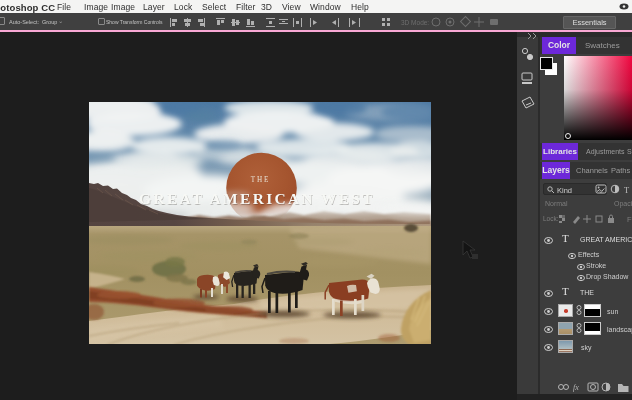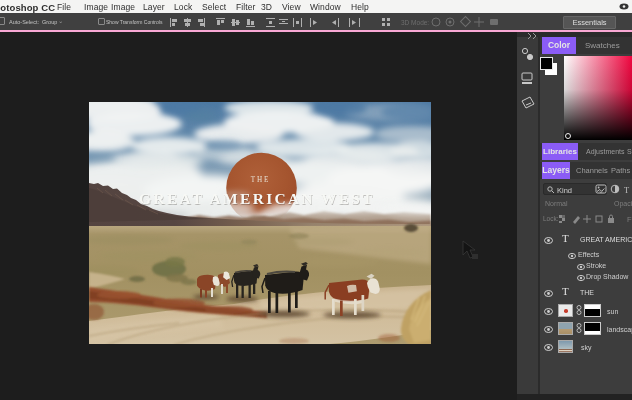--- a/index.html
+++ b/index.html
@@ -3,21 +3,21 @@
 *{margin:0;padding:0;box-sizing:border-box}
 html,body{width:632px;height:400px;overflow:hidden;background:#1d1d1d;font-family:"Liberation Sans",sans-serif}
 #menubar{position:absolute;left:0;top:0;width:632px;height:13px;background:#f4f4f3;color:#2e2e2e;font-size:8.5px}
 #menubar span{position:absolute;top:2px;white-space:nowrap;letter-spacing:0.1px}
 #optbar{position:absolute;left:0;top:13px;width:632px;height:19px;background:#404040;border-bottom:2px solid #f9a8d4;color:#c3c3c3;font-size:6.5px}
 #optbar .t{position:absolute;top:6px;white-space:nowrap}
 #rightdock{position:absolute;left:517px;top:32px;width:115px;height:368px;background:#2b2b2b}
 #iconstrip{position:absolute;left:517px;top:37px;width:21px;height:363px;background:#3a3a3a}
 #panels{position:absolute;left:540px;top:37px;width:92px;height:357px;background:#3d3d3d}
 .tabhead{position:absolute;left:0;width:92px;background:#333333;color:#9c9c9c;font-size:8.5px}
-.tabactive{position:absolute;top:0;background:#8b5cf6;color:#e4e4e4;font-weight:bold;text-align:center}
+.tabactive{position:absolute;top:0;background:#6d28d9;color:#e4e4e4;font-weight:bold;text-align:center}
 .dim{color:#7d7d7d}
 .ltxt{color:#cfcfcf;font-size:7px;position:absolute;white-space:nowrap}
 </style></head>
 <body>
 
 <div id="menubar">
  <span style="left:-12px;font-weight:bold;font-size:9.5px;top:1.5px">Photoshop CC</span>
  <span style="left:57px">File</span>
  <span style="left:84px">Image</span>
  <span style="left:111px">Image</span>
@@ -517,14 +517,28 @@
   <span class="ltxt" style="left:67px;top:147px">landscape</span>
 
   <svg width="9" height="7" viewBox="0 0 9 7" style="position:absolute;left:4px;top:165px">
         <ellipse cx="4.5" cy="3.5" rx="4" ry="3" fill="none" stroke="#d0d0d0"></ellipse>
         <circle cx="4.5" cy="3.5" r="1.4" fill="#d0d0d0"></circle>
       </svg>
   <div style="position:absolute;left:18px;top:161px;width:15px;height:13px;background:linear-gradient(to bottom,#7e99ad 0%,#aebdc2 70%,#8a5f46 78%,#e8e0d0 85%,#7c4a33 100%);border:1px solid #aaa"></div>
   <span class="ltxt" style="left:41px;top:165px">sky</span>
  </div>
 
+ <div style="position:absolute;left:0;top:342px;width:92px;height:17px;background:#3d3d3d">
+  <svg width="92" height="17" viewBox="0 0 92 17">
+   <g stroke="#b5b5b5" fill="none">
+    <circle cx="21" cy="8" r="2.5"></circle>
+          <circle cx="26" cy="8" r="2.5"></circle>
+    <text x="33" y="11" font-size="8" font-style="italic" fill="#b5b5b5" stroke="none" font-family="Liberation Serif">fx</text>
+    <rect x="48" y="4" width="10" height="8" rx="1"></rect>
+          <circle cx="53" cy="8" r="2.5"></circle>
+    <circle cx="66" cy="8" r="4"></circle>
+          <path d="M66,4 a4,4 0 0 1 0,8 Z" fill="#b5b5b5" stroke="none"></path>
+    <path d="M78,5 h4 l1.5,2 h5 v6 h-10.5 Z" fill="#b5b5b5" stroke="none"></path>
+   </g>
+  </svg>
+ </div>
 </div>
 <div style="position:absolute;left:517px;top:394px;width:115px;height:6px;background:#222"></div>
 
 </body></html>

